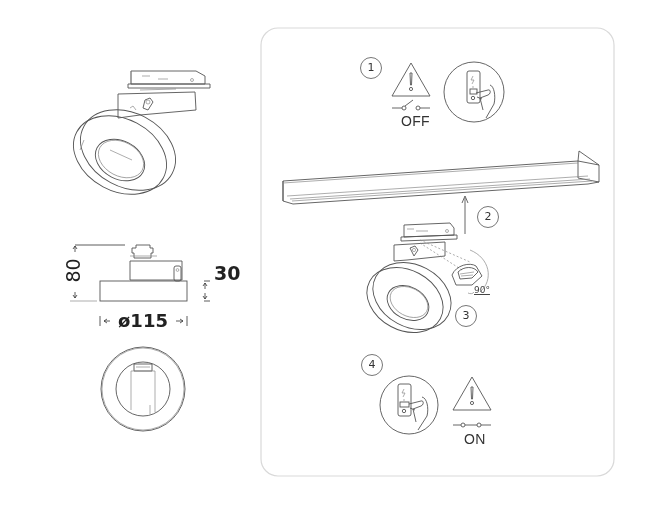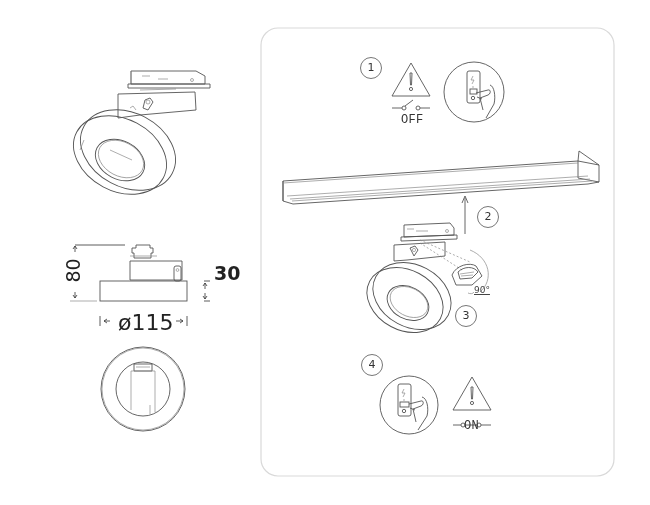--- a/index.html
+++ b/index.html
@@ -8,21 +8,21 @@
   .abs { position: absolute; }
   svg { position: absolute; left: 0; top: 0; overflow: visible; }
   .ln { fill: none; stroke: #555; stroke-width: 0.9; }
   .ln-lt { fill: none; stroke: #8a8a8a; stroke-width: 0.7; }
   .ln-dim { fill: none; stroke: #333; stroke-width: 0.8; }
   .frame { fill: none; stroke: #d9d9d9; stroke-width: 1.2; }
   .dim-label { position: absolute; font-family: "DejaVu Sans", sans-serif; color: #222; font-size: 19px; line-height: 1; }
   .step-num { position: absolute; width: 20px; height: 20px; border: 1px solid #777; border-radius: 50%;
               font-size: 11px; line-height: 20px; text-align: center; color: #333; background: #fff;
               font-family: "DejaVu Sans", sans-serif; }
-  .sw-label { position: absolute; font-size: 12px; color: #333; font-family: Liberation Mono, monospace; letter-spacing: 0.3px; }
+  .sw-label { position: absolute; font-size: 14px; color: #333; font-family: Liberation Sans, sans-serif; letter-spacing: 0.3px; }
   .angle-label { position: absolute; font-size: 9px; color: #444; font-family: "DejaVu Sans", sans-serif; text-decoration: underline; }
 </style>
 </head>
 <body>
 
 <div class="abs" style="left:0;top:0;width:250px;height:505px;">
 
   <svg width="650" height="505">
 
     <path class="ln" d="M131,71 L196,71 L205,76 L205,84 L196,84 L131,84 Z"></path>
@@ -66,21 +66,21 @@
     <path class="ln-dim" d="M204,281 L210,281 M204,301 L210,301"></path>
     <path class="ln-dim" d="M205,283 L205,289 M205,293 L205,299"></path>
     <path class="ln-dim" d="M203,286 L205,283 L207,286 M203,296 L205,299 L207,296"></path>
 
     <path class="ln-dim" d="M100,316 L100,326 M187,316 L187,326"></path>
     <path class="ln-dim" d="M104,321 L110,321 M176,321 L183,321"></path>
     <path class="ln-dim" d="M107,319 L104,321 L107,323 M180,319 L183,321 L180,323"></path>
   </svg>
   <div class="dim-label" style="left:60px;top:261px;transform:rotate(-90deg);transform-origin:center;width:26px;text-align:center;">80</div>
   <div class="dim-label" style="left:214px;top:264px;font-weight:bold;">30</div>
-  <div class="dim-label" style="left:118px;top:312px;font-size:22px;">ø115</div>
+  <div class="dim-label" style="left:118px;top:312px;font-size:18px;font-weight:bold;">ø115</div>
 
   <svg width="650" height="505">
     <circle class="ln" cx="143" cy="389" r="42"></circle>
     <circle class="ln-lt" cx="143" cy="389" r="41"></circle>
     <circle class="ln" cx="143" cy="389" r="27"></circle>
     <path class="ln" d="M134,364 L152,364 L152,371 L134,371 Z"></path>
     <path class="ln-lt" d="M136,367 L150,367"></path>
     <path class="ln-lt" d="M131,371 L155,371 L155,412 M131,371 L131,410 M150,405 L150,414"></path>
   </svg>
 </div>
@@ -180,14 +180,14 @@
       <circle class="ln" cx="472" cy="403" r="1.6"></circle>
     </g>
     <g>
       <path class="ln" d="M453,425 L461,425"></path>
       <circle class="ln" cx="463" cy="425" r="2"></circle>
       <path class="ln" d="M465,425 L477,425"></path>
       <circle class="ln" cx="479" cy="425" r="2"></circle>
       <path class="ln" d="M481,425 L491,425"></path>
     </g>
   </svg>
-  <div class="sw-label" style="left:464px;top:419px;">ON</div>
+  <div class="sw-label" style="left:464px;top:431px;">ON</div>
 </div>
 
 </body></html>

